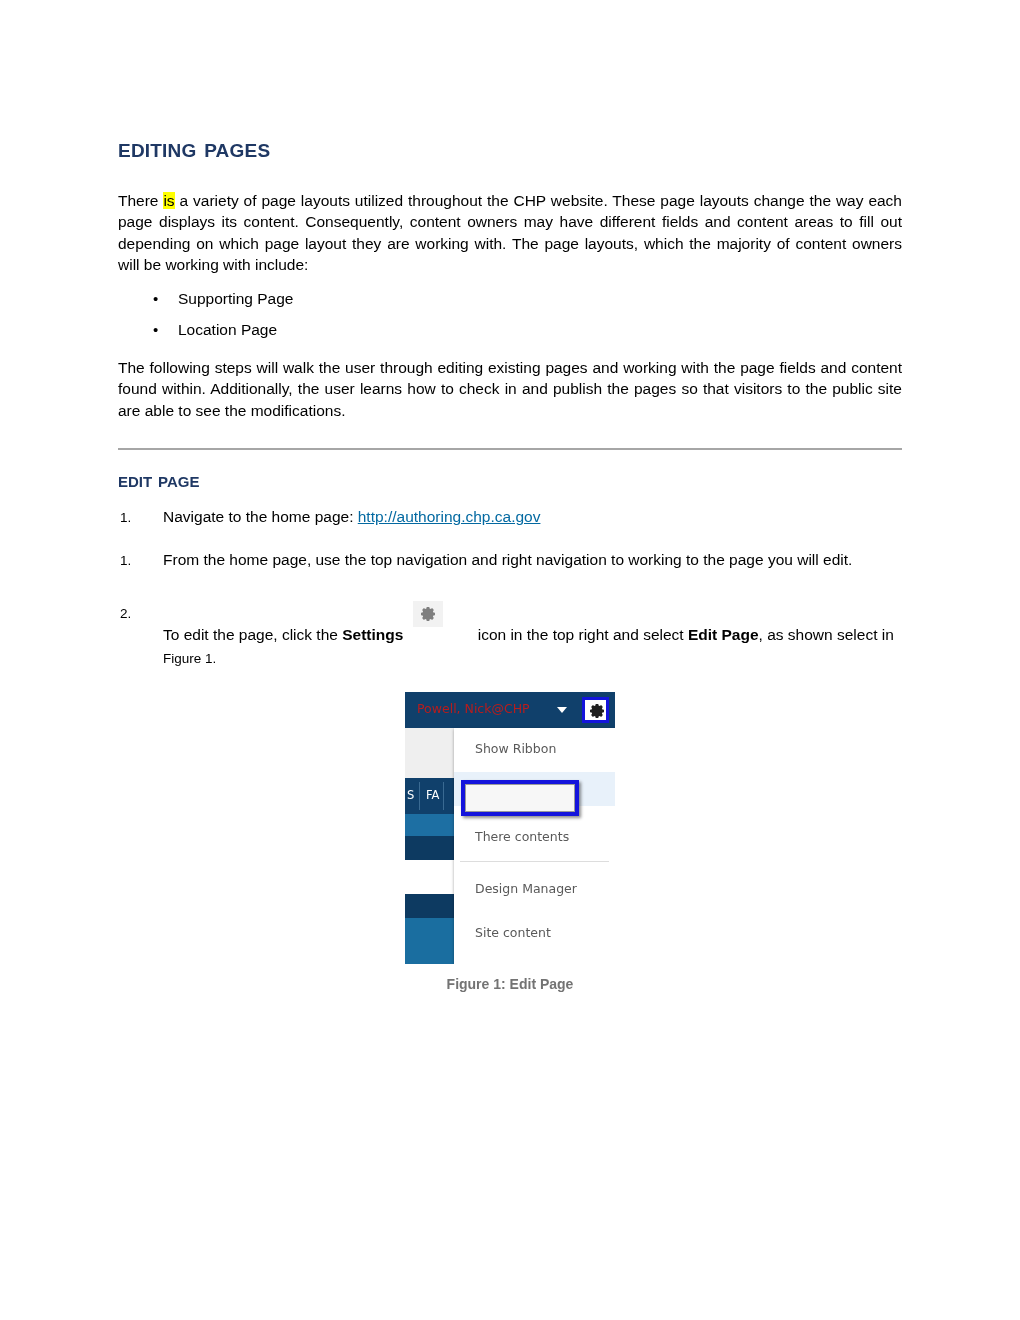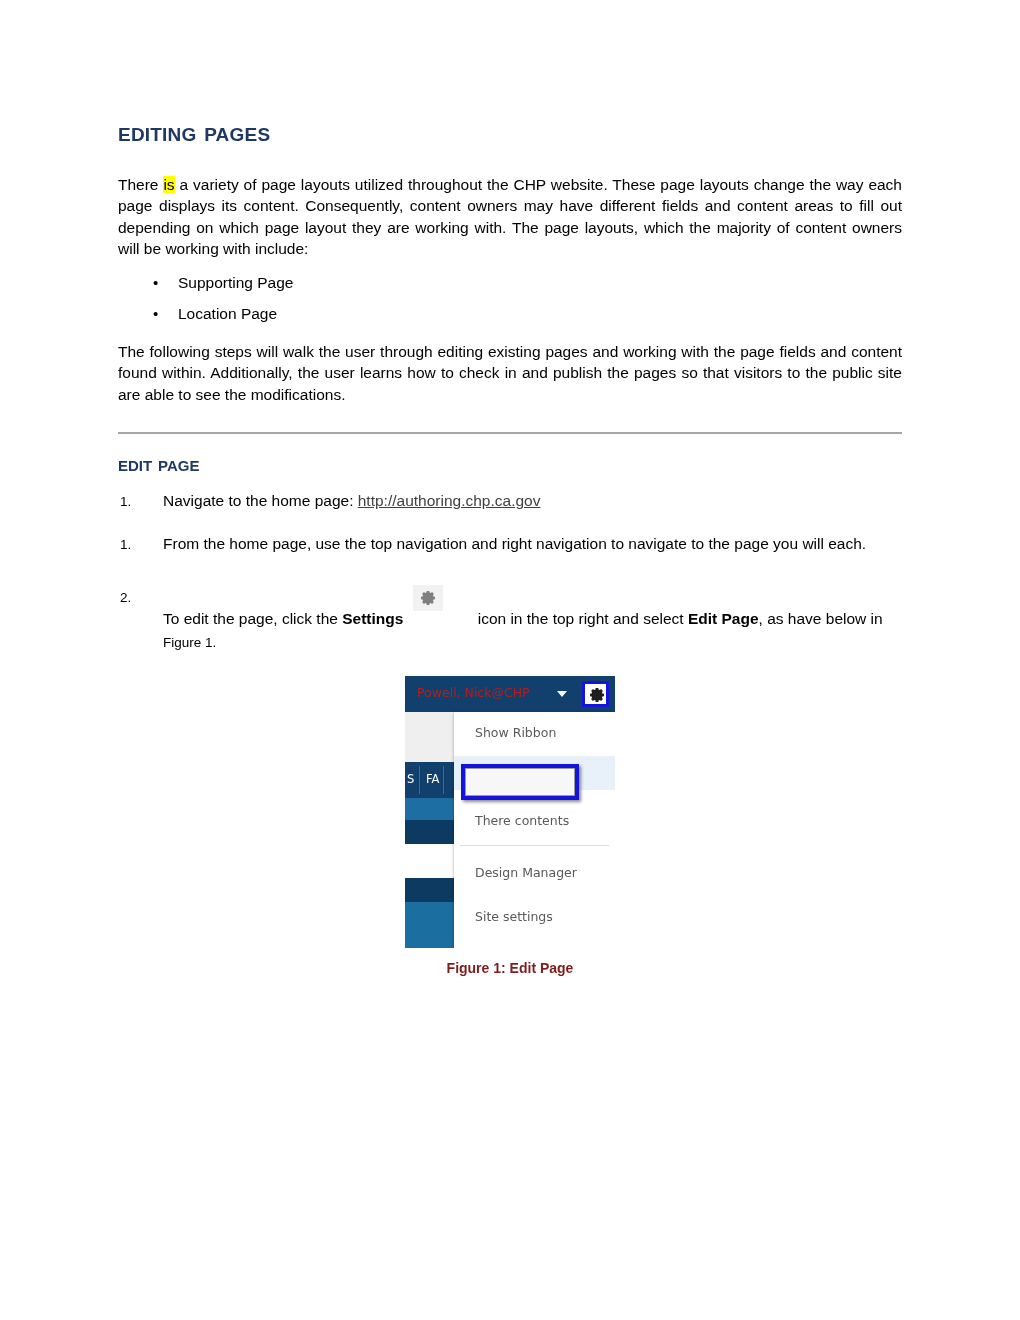--- a/index.html
+++ b/index.html
@@ -24,21 +24,21 @@
     box-sizing: border-box;
     padding: 118px 118px 0 118px;
   }
 
   
   .h1 {
     color: #1F3864;
     font-weight: bold;
     font-size: 27px;
     letter-spacing: 0.2px;
-    margin: 0 0 26px 0;
+    margin: 16px 0 26px 0;
     line-height: 1.1;
     font-variant: small-caps;
     text-transform: lowercase;
   }
   .h1::first-letter { font-size: 27px; }
 
   .h2 {
     color: #1F3864;
     font-weight: bold;
     font-size: 21px;
@@ -99,21 +99,21 @@
     margin-bottom: 16px;
   }
   ol.steps li .num {
     position: absolute;
     left: 2px;
     top: 1px;
     font-size: 13.5px;
   }
 
   a.link {
-    color: #404040;
+    color: #0369a1;
     text-decoration: underline;
   }
 
   .b { font-weight: bold; }
   .small { font-size: 13.5px; }
 
   
   .gear-chip {
     display: inline-block;
     width: 30px;
@@ -236,21 +236,21 @@
   .shot .hl-inner {
     position: absolute; left: 11px; top: 56px;
     width: 110px; height: 28px;
     border: 1px solid #9A9A9A;
     background: #F7F7F7;
     box-sizing: border-box;
   }
 
   .caption {
     margin-top: 12px;
-    color: #7f1d1d;
+    color: #737373;
     font-weight: bold;
     font-size: 14px;
     text-align: center;
   }
   .caption .n { font-weight: bold; }
 </style>
 </head>
 <body>
 
 <div class="page">
@@ -278,29 +278,29 @@
 
   <ol class="steps">
 
     <li>
       <span class="num">1.</span>
       <span>Navigate to the home page: </span><a class="link" href="#">http://authoring.chp.ca.gov</a>
     </li>
 
     <li style="margin-top:20px;">
       <span class="num">1.</span>
-      <span>From the home page, use the top navigation and right navigation to navigate to the page you will each.</span>
+      <span>From the home page, use the top navigation and right navigation to working to the page you will edit.</span>
     </li>
 
     <li style="margin-top:30px;">
       <span class="num">2.</span>
       <span>To edit the page, click the </span><span class="b">Settings</span><span class="gear-chip"><svg width="18" height="18" viewBox="0 0 18 18" aria-hidden="true">
             <path fill="#7F7F7F" d="M9 5.7A3.3 3.3 0 1 0 9 12.3 3.3 3.3 0 1 0 9 5.7zm0 5.1A1.8 1.8 0 1 1 9 7.2a1.8 1.8 0 0 1 0 3.6z"></path>
             <path fill="#7F7F7F" d="M16 7.7l-1.6-.3a5.7 5.7 0 0 0-.5-1.2l1-1.3-1.8-1.8-1.3 1a5.7 5.7 0 0 0-1.2-.5L10.3 2H7.7l-.3 1.6c-.4.1-.8.3-1.2.5l-1.3-1-1.8 1.8 1 1.3c-.2.4-.4.8-.5 1.2L2 7.7v2.6l1.6.3c.1.4.3.8.5 1.2l-1 1.3 1.8 1.8 1.3-1c.4.2.8.4 1.2.5l.3 1.6h2.6l.3-1.6c.4-.1.8-.3 1.2-.5l1.3 1 1.8-1.8-1-1.3c.2-.4.4-.8.5-1.2l1.6-.3V7.7z"></path>
-          </svg></span><span> icon in the top right and select </span><span class="b">Edit Page</span><span>, as have below in </span><span class="small">Figure 1</span><span class="small">.</span>
+          </svg></span><span> icon in the top right and select </span><span class="b">Edit Page</span><span>, as shown select in </span><span class="small">Figure 1</span><span class="small">.</span>
     </li>
 
   </ol>
 
   <div class="figure-wrap">
 
     <div class="shot">
 
       <div class="band-navy3"></div>
       <div class="band-white"></div>
@@ -336,21 +336,21 @@
           <span>Edit page</span>
         </div>
         <div class="mi" style="top:88px;">
           <span>There contents</span>
         </div>
         <div class="msep" style="top:133px;"></div>
         <div class="mi" style="top:140px;padding-left:37px;">
           <span>Design Manager</span>
         </div>
         <div class="mi" style="top:184px;">
-          <span>Site settings</span>
+          <span>Site content</span>
         </div>
         <div class="hl-inner"></div>
         <div class="hl-box"></div>
       </div>
 
     </div>
 
     <div class="caption"><span>Figure</span> <span class="n">1</span><span>: Edit Page</span></div>
 
   </div>

